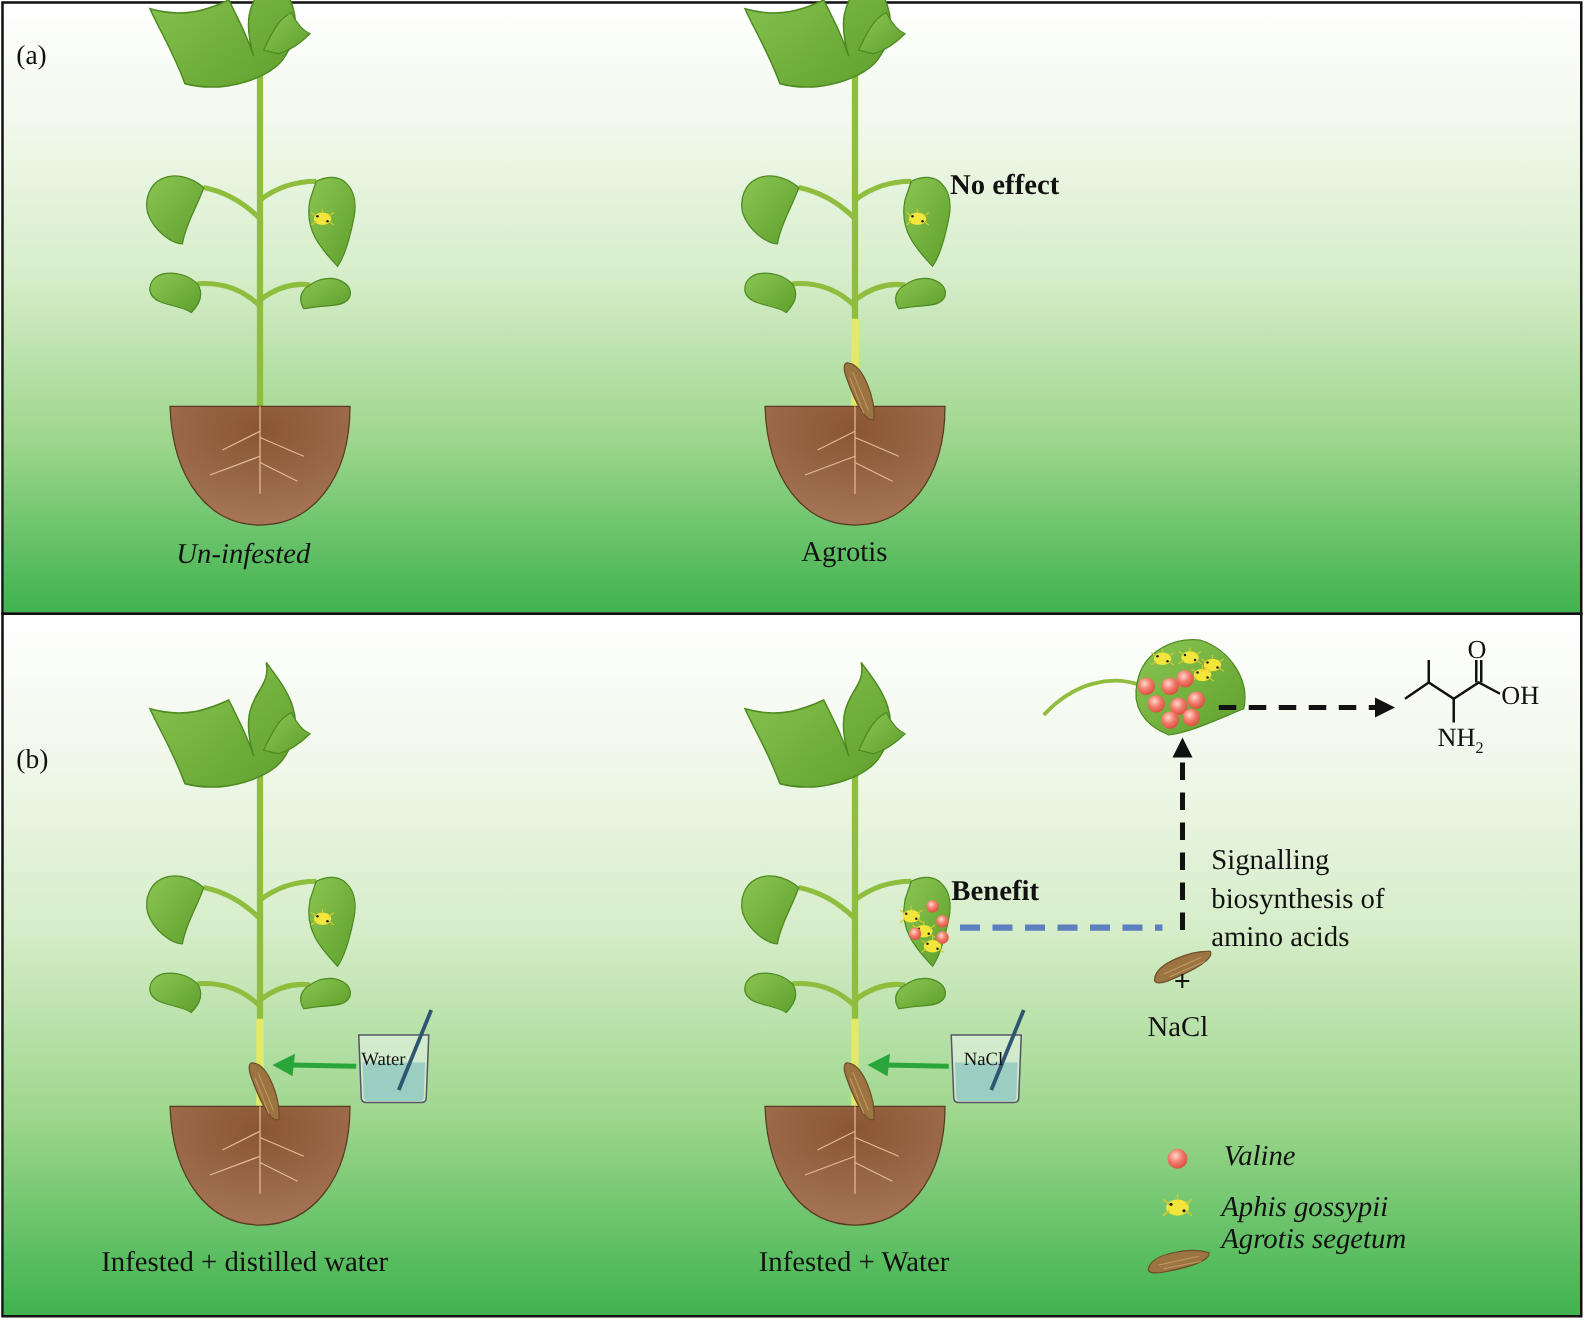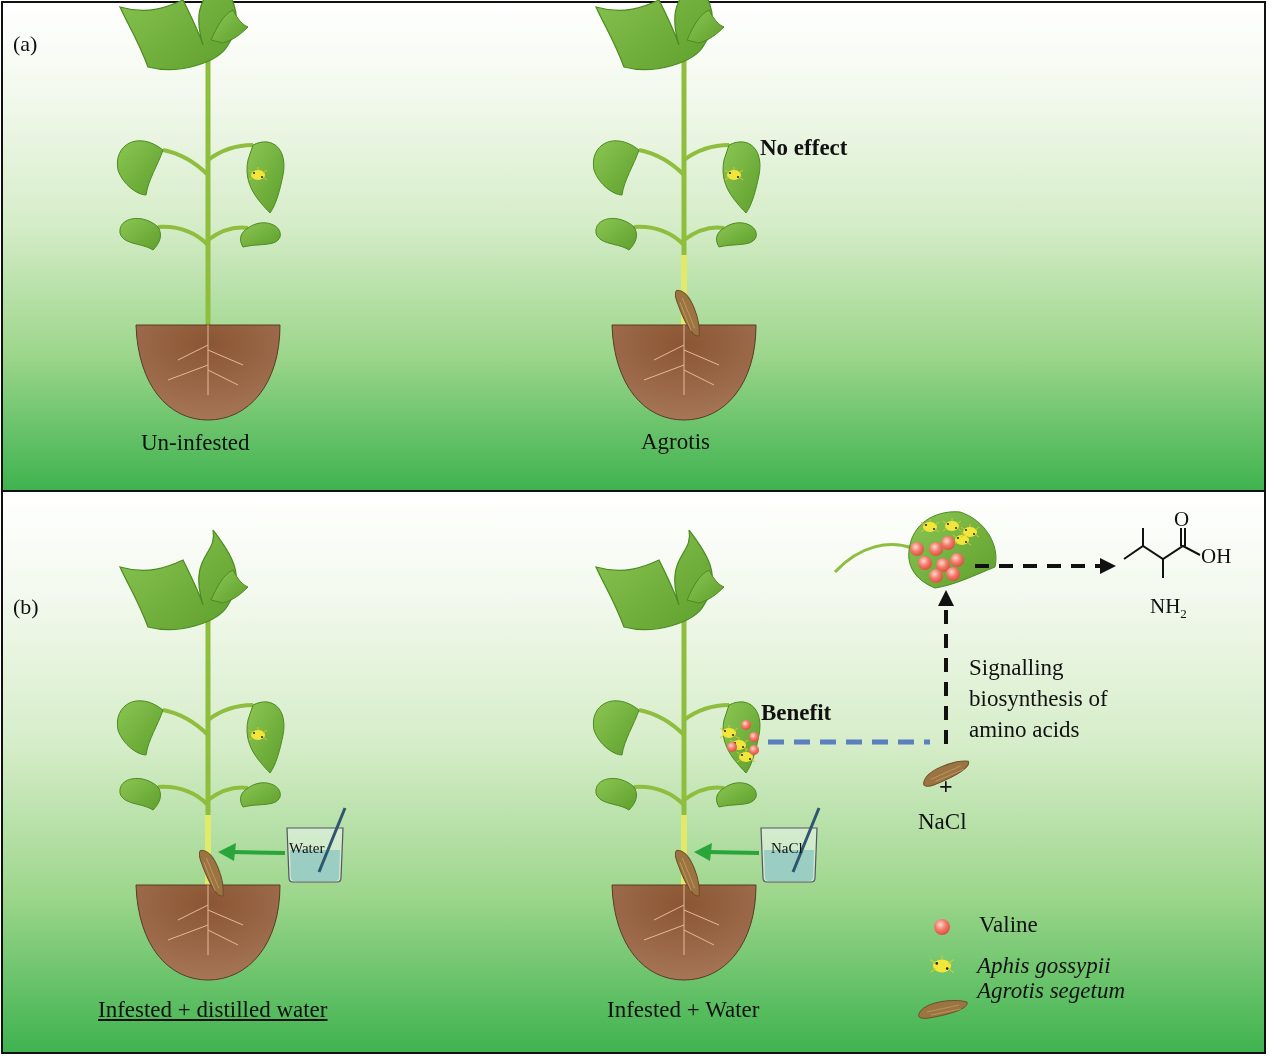--- a/index.html
+++ b/index.html
@@ -6,21 +6,21 @@
   body { width:1274px; height:1057px; position:relative; overflow:hidden; font-family:"Liberation Serif", serif; color:#111; }
   .panel { position:absolute; left:1px; width:1265px; border:2px solid #111; box-sizing:border-box;
            background:linear-gradient(to bottom, #ffffff 0%, #f3f9ee 18%, #d6edc9 45%, #9dd68c 72%, #3fb34f 100%); }
   #panel-a { top:1px; height:491px; }
   #panel-b { top:490px; height:564px; }
   .txt { position:absolute; white-space:nowrap; }
   .panel-label { font-size:22px; }
   .caption { font-size:23px; }
   .bold { font-weight:bold; font-size:23px;text-align:center; }
   .note { font-size:23px; line-height:31px; white-space:pre; }
-  .legend-text { font-size:23px; }
+  .legend-text { font-size:23px;font-style:italic; }
   .italic { font-style:italic;text-align:right; }
   svg.art { position:absolute; left:0; top:0; }
 </style>
 </head>
 <body>
 
 <div id="panel-a" class="panel"></div>
 <div id="panel-b" class="panel"></div>
 
 <svg class="art" width="1274" height="1057" viewBox="0 0 1274 1057">
@@ -178,35 +178,35 @@
   <circle cx="942" cy="927" r="8" fill="url(#valGrad)"></circle>
   <g transform="translate(942,966) scale(1.3)">
       <use href="#aphid"></use>
     </g>
   <g transform="translate(943,1008)">
       <use href="#caterpillar"></use>
     </g>
 </svg>
 
 <div class="txt panel-label" style="left:13px;top:31px;">(a)</div>
-<div class="txt caption" style="left:141px;top:430px;">Un-infested</div>
+<div class="txt caption" style="left:141px;top:430px;font-style:italic;">Un-infested</div>
 <div class="txt caption" style="left:641px;top:429px;">Agrotis</div>
 <div class="txt bold" style="left:760px;top:135px;">No effect</div>
 
 <div class="txt panel-label" style="left:13px;top:594px;">(b)</div>
-<div class="txt caption" style="left:98px;top:997px;text-decoration:underline;">Infested + distilled water</div>
+<div class="txt caption" style="left:81px;top:997px;">Infested + distilled water</div>
 <div class="txt caption" style="left:607px;top:997px;">Infested + Water</div>
 <div class="txt bold" style="left:761px;top:700px;">Benefit</div>
-<div class="txt note" style="left:969px;top:652px;">Signalling
+<div class="txt note" style="left:969px;top:672px;">Signalling
 biosynthesis of
 amino acids</div>
 <div class="txt" style="left:939px;top:773px;font-size:24px;font-weight:bold;">+</div>
 <div class="txt caption" style="left:918px;top:809px;">NaCl</div>
 <div class="txt" style="left:289px;top:840px;font-size:15px;text-align:center;">Water</div>
 <div class="txt" style="left:771px;top:840px;font-size:15px;">NaCl</div>
 
 <div class="txt" style="left:1174px;top:507px;font-size:21px;">O</div>
 <div class="txt" style="left:1201px;top:544px;font-size:21px;">OH</div>
-<div class="txt" style="left:1150px;top:578px;font-size:21px;margin-top:16px;"><span>NH</span><sub style="font-size:13px;">2</sub></div>
+<div class="txt" style="left:1150px;top:578px;font-size:21px;"><span>NH</span><sub style="font-size:13px;">2</sub></div>
 
 <div class="txt legend-text" style="left:979px;top:912px;">Valine</div>
 <div class="txt legend-text italic" style="left:977px;top:953px;">Aphis gossypii</div>
 <div class="txt legend-text italic" style="left:977px;top:978px;">Agrotis segetum</div>
 
 </body></html>

